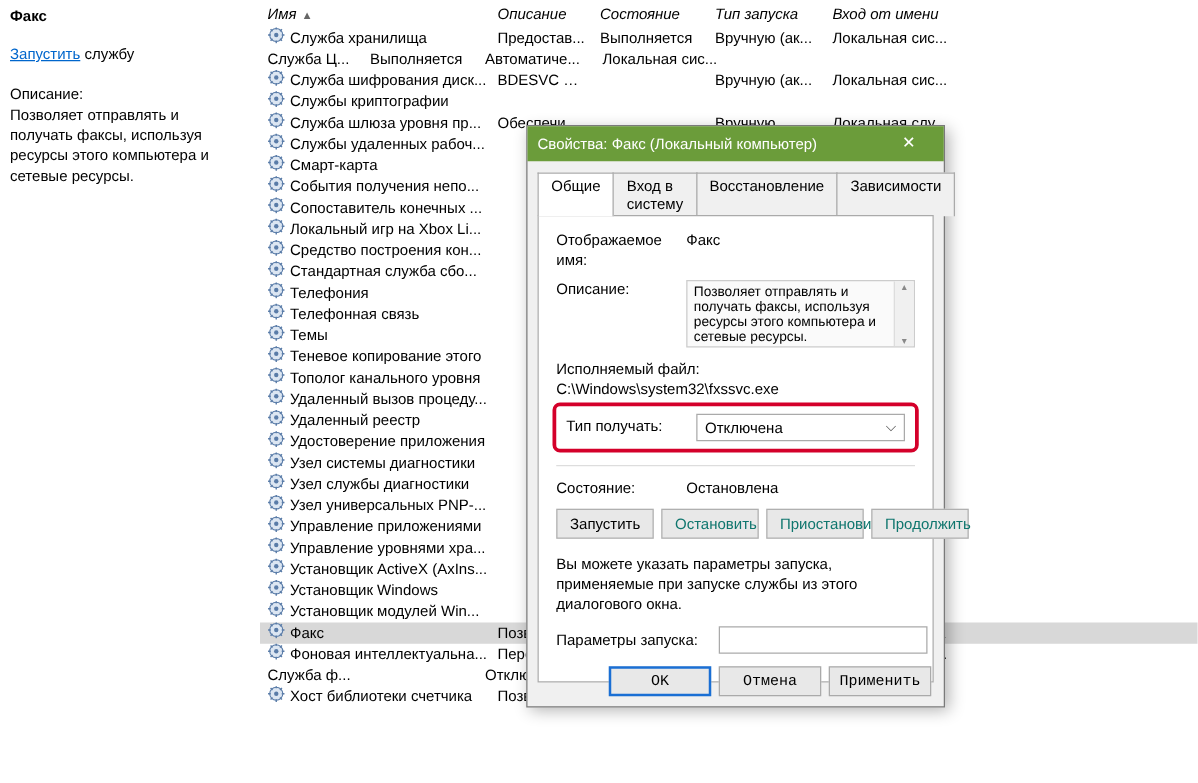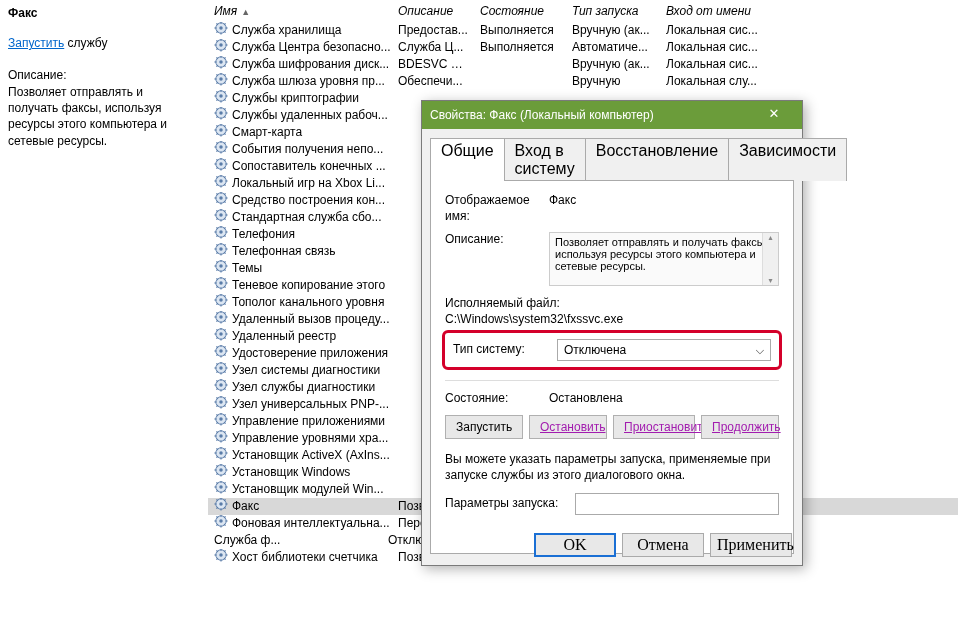--- a/index.html
+++ b/index.html
@@ -69,21 +69,21 @@
   .col-name, .cell.name   { width: 184px; }
   .col-desc, .cell.desc   { width: 82px; }
   .col-state, .cell.state { width: 92px; }
   .col-start, .cell.start { width: 94px; }
   .col-logon, .cell.logon { width: 130px; }
 
   
   .dialog {
     position: absolute;
     left: 421px; top: 100px;
-    width: 382px;
+    width: 335px;
     height: 466px;
     background: #f0f0f0;
     border: 1px solid #7a7a7a;
     box-shadow: 3px 3px 12px rgba(0,0,0,.3);
   }
   .dialog-title {
     background: #6b9c3a;
     color: #fff;
     height: 28px;
     line-height: 28px;
@@ -106,21 +106,21 @@
   .tabstrip {
     display: flex;
     position: relative;
     top: 1px;
   }
   .tab {
     border: 1px solid #aaa;
     border-bottom: none;
     padding: 3px 10px;
     background: #f0f0f0;
-    font-size: 16px;
+    font-size: 12px;
     margin-right: -1px;
     cursor: pointer;
   }
   .tab.active {
     background: #fff;
     position: relative;
     z-index: 2;
   }
   .tab-body {
     background: #fff;
@@ -175,41 +175,40 @@
   .state-btns button {
     height: 24px;
     padding: 0 10px;
     border: 1px solid #b0b0b0;
     background: #e8e8e8;
     font-family: inherit; font-size: 12px;
     cursor: pointer;
     min-width: 78px;
   }
   .state-btns button[disabled] {
-    color: #a21caf;
+    color: #0f766e;
     cursor: default;
-    text-decoration: underline;
   }
   .param-input {
     width: 236px; height: 22px;
     border: 1px solid #aaa;
     background: #fff;
     padding: 2px 5px;
     font-family: inherit; font-size: 12px;
   }
   .dialog-footer {
     position: absolute;
     right: 10px; bottom: 8px;
     display: flex; gap: 6px;
   }
   .dialog-footer button {
     width: 82px; height: 24px;
     border: 1px solid #aaa;
     background: #e8e8e8;
-    font-family: Liberation Serif, serif; font-size: 16px;
+    font-family: Liberation Mono, monospace; font-size: 12px;
     cursor: pointer;
     text-align: center;
   }
   .dialog-footer button.primary {
     border: 2px solid #1a6fd4;
     background: #e8e8e8;
   }
 </style>
 </head>
 <body>
@@ -249,37 +248,20 @@
               </g>
             </svg></span>
           <span>Служба хранилища</span>
         </div>
         <div class="cell desc">Предостав...</div>
         <div class="cell state">Выполняется</div>
         <div class="cell start">Вручную (ак...</div>
         <div class="cell logon">Локальная сис...</div>
       </div>
       <div class="row">
-        <div class="cell name">
-          <span><svg class="gear-icon" viewBox="0 0 16 16">
-              <circle cx="8" cy="8" r="6" fill="#dce6f2" stroke="#5a7ca8" stroke-width="1"></circle>
-              <circle cx="8" cy="8" r="2" fill="#5a7ca8"></circle>
-              <g stroke="#5a7ca8" stroke-width="1.3">
-                <line x1="8" y1="0.5" x2="8" y2="3"></line>
-                <line x1="8" y1="13" x2="8" y2="15.5"></line>
-                <line x1="0.5" y1="8" x2="3" y2="8"></line>
-                <line x1="13" y1="8" x2="15.5" y2="8"></line>
-                <line x1="2.8" y1="2.8" x2="4.6" y2="4.6"></line>
-                <line x1="11.4" y1="11.4" x2="13.2" y2="13.2"></line>
-                <line x1="2.8" y1="13.2" x2="4.6" y2="11.4"></line>
-                <line x1="11.4" y1="4.6" x2="13.2" y2="2.8"></line>
-              </g>
-            </svg></span>
-          <span>Служба Центра безопасно...</span>
-        </div>
         <div class="cell desc">Служба Ц...</div>
         <div class="cell state">Выполняется</div>
         <div class="cell start">Автоматиче...</div>
         <div class="cell logon">Локальная сис...</div>
       </div>
       <div class="row">
         <div class="cell name">
           <span><svg class="gear-icon" viewBox="0 0 16 16">
               <circle cx="8" cy="8" r="6" fill="#dce6f2" stroke="#5a7ca8" stroke-width="1"></circle>
               <circle cx="8" cy="8" r="2" fill="#5a7ca8"></circle>
@@ -310,49 +292,49 @@
                 <line x1="8" y1="0.5" x2="8" y2="3"></line>
                 <line x1="8" y1="13" x2="8" y2="15.5"></line>
                 <line x1="0.5" y1="8" x2="3" y2="8"></line>
                 <line x1="13" y1="8" x2="15.5" y2="8"></line>
                 <line x1="2.8" y1="2.8" x2="4.6" y2="4.6"></line>
                 <line x1="11.4" y1="11.4" x2="13.2" y2="13.2"></line>
                 <line x1="2.8" y1="13.2" x2="4.6" y2="11.4"></line>
                 <line x1="11.4" y1="4.6" x2="13.2" y2="2.8"></line>
               </g>
             </svg></span>
+          <span>Службы криптографии</span>
+        </div>
+        <div class="cell desc"></div>
+        <div class="cell state"></div>
+        <div class="cell start"></div>
+        <div class="cell logon"></div>
+      </div>
+      <div class="row">
+        <div class="cell name">
+          <span><svg class="gear-icon" viewBox="0 0 16 16">
+              <circle cx="8" cy="8" r="6" fill="#dce6f2" stroke="#5a7ca8" stroke-width="1"></circle>
+              <circle cx="8" cy="8" r="2" fill="#5a7ca8"></circle>
+              <g stroke="#5a7ca8" stroke-width="1.3">
+                <line x1="8" y1="0.5" x2="8" y2="3"></line>
+                <line x1="8" y1="13" x2="8" y2="15.5"></line>
+                <line x1="0.5" y1="8" x2="3" y2="8"></line>
+                <line x1="13" y1="8" x2="15.5" y2="8"></line>
+                <line x1="2.8" y1="2.8" x2="4.6" y2="4.6"></line>
+                <line x1="11.4" y1="11.4" x2="13.2" y2="13.2"></line>
+                <line x1="2.8" y1="13.2" x2="4.6" y2="11.4"></line>
+                <line x1="11.4" y1="4.6" x2="13.2" y2="2.8"></line>
+              </g>
+            </svg></span>
           <span>Служба шлюза уровня пр...</span>
         </div>
         <div class="cell desc">Обеспечи...</div>
         <div class="cell state"></div>
         <div class="cell start">Вручную</div>
         <div class="cell logon">Локальная слу...</div>
-      </div>
-      <div class="row">
-        <div class="cell name">
-          <span><svg class="gear-icon" viewBox="0 0 16 16">
-              <circle cx="8" cy="8" r="6" fill="#dce6f2" stroke="#5a7ca8" stroke-width="1"></circle>
-              <circle cx="8" cy="8" r="2" fill="#5a7ca8"></circle>
-              <g stroke="#5a7ca8" stroke-width="1.3">
-                <line x1="8" y1="0.5" x2="8" y2="3"></line>
-                <line x1="8" y1="13" x2="8" y2="15.5"></line>
-                <line x1="0.5" y1="8" x2="3" y2="8"></line>
-                <line x1="13" y1="8" x2="15.5" y2="8"></line>
-                <line x1="2.8" y1="2.8" x2="4.6" y2="4.6"></line>
-                <line x1="11.4" y1="11.4" x2="13.2" y2="13.2"></line>
-                <line x1="2.8" y1="13.2" x2="4.6" y2="11.4"></line>
-                <line x1="11.4" y1="4.6" x2="13.2" y2="2.8"></line>
-              </g>
-            </svg></span>
-          <span>Службы криптографии</span>
-        </div>
-        <div class="cell desc"></div>
-        <div class="cell state"></div>
-        <div class="cell start"></div>
-        <div class="cell logon"></div>
       </div>
       <div class="row">
         <div class="cell name">
           <span><svg class="gear-icon" viewBox="0 0 16 16">
               <circle cx="8" cy="8" r="6" fill="#dce6f2" stroke="#5a7ca8" stroke-width="1"></circle>
               <circle cx="8" cy="8" r="2" fill="#5a7ca8"></circle>
               <g stroke="#5a7ca8" stroke-width="1.3">
                 <line x1="8" y1="0.5" x2="8" y2="3"></line>
                 <line x1="8" y1="13" x2="8" y2="15.5"></line>
                 <line x1="0.5" y1="8" x2="3" y2="8"></line>
@@ -982,21 +964,21 @@
               <span>▾</span>
             </div>
         </div>
       </div>
 
       <div style="margin:10px 0 2px 0">Исполняемый файл:</div>
       <div>C:\Windows\system32\fxssvc.exe</div>
 
       <div class="highlight-box">
         <div class="field-row" style="margin:0;align-items:center">
-          <div class="lbl">Тип систему:</div>
+          <div class="lbl">Тип получать:</div>
           <div class="select-startup"><span>Отключена</span></div>
         </div>
       </div>
 
       <div class="hr"></div>
 
       <div class="field-row">
         <div class="lbl">Состояние:</div>
         <div class="val">Остановлена</div>
       </div>

